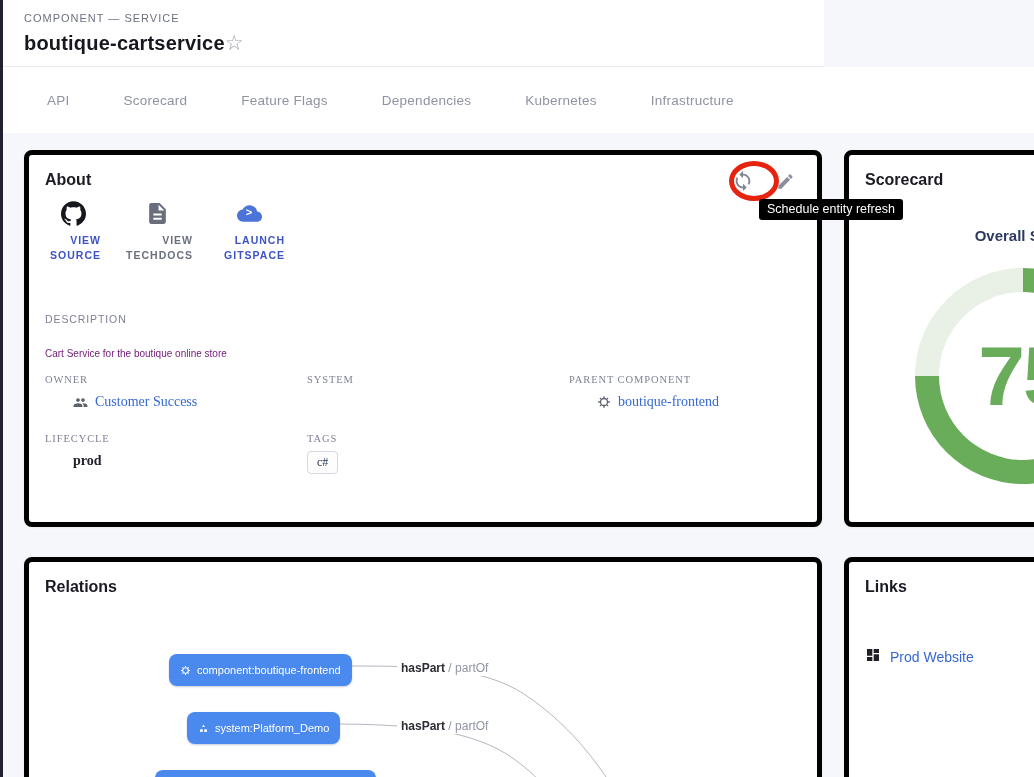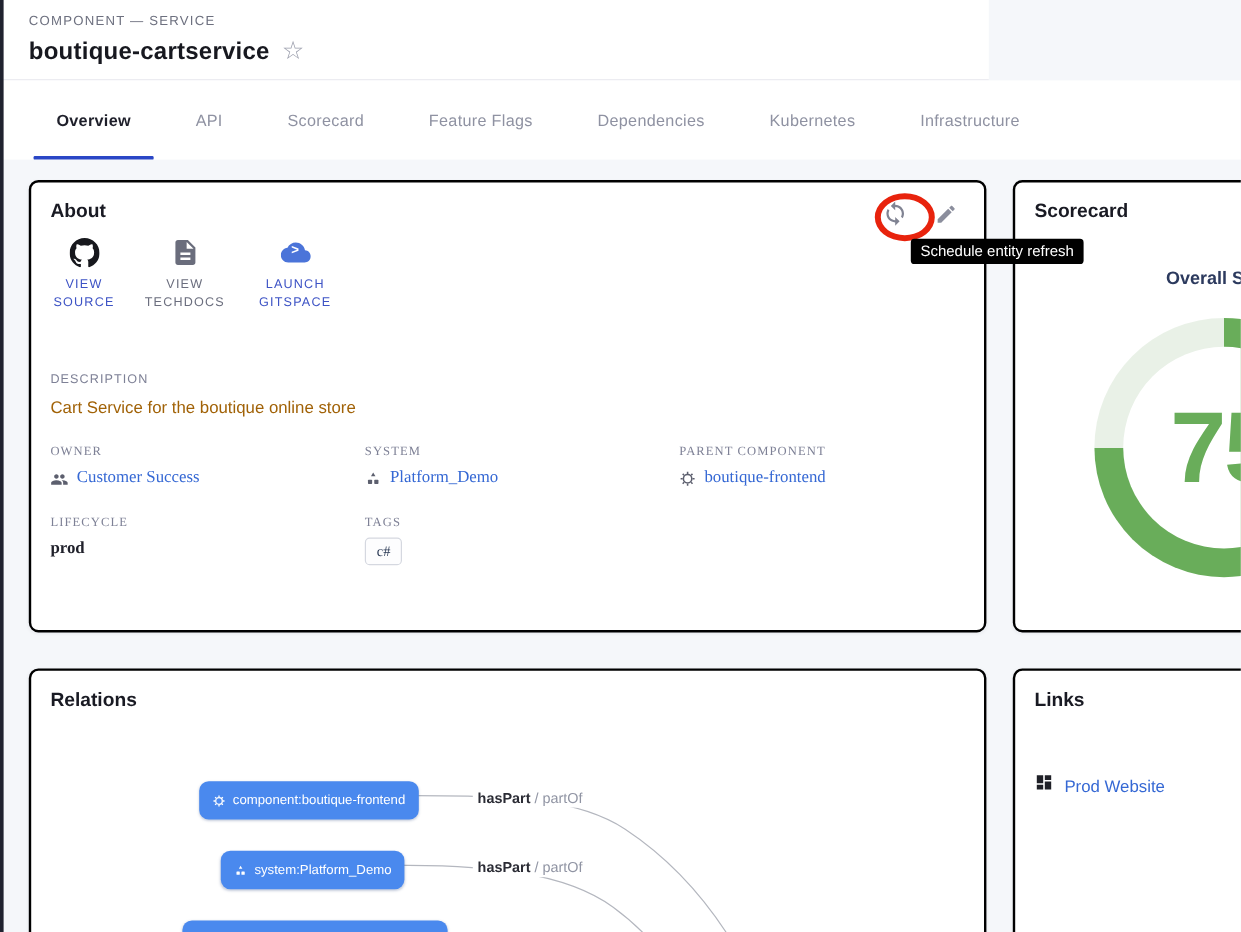--- a/index.html
+++ b/index.html
@@ -16,70 +16,70 @@
   }
   
   .topbar {
     position: absolute; left: 0; top: 0; width: 824px; height: 67px;
     background: #ffffff; border-bottom: 1px solid #e8e8ee; z-index: 5;
   }
   .breadcrumb {
     position: absolute; left: 24px; top: 12px;
     font-size: 11px; letter-spacing: 1px; color: #6d707f; font-weight: 500;
   }
-  .title-row { position: absolute; left: 24px; top: 32px; display: flex; align-items: center; gap: 10px; }
+  .title-row { position: absolute; left: 24px; top: 32px; display: flex; align-items: center; }
   .page-title { font-size: 20px; font-weight: 700; color: #17181f; letter-spacing: .2px; }
   .star-icon { font-size: 21px; color: #9b9eac; line-height: 1; cursor: pointer; margin-top: -2px; }
   
   .tabbar {
     position: absolute; left: 0; top: 67px; width: 1034px; height: 66px;
     background: #ffffff; display: flex; align-items: center; padding-left: 20px;
     z-index: 5;
   }
   .tab {
     position: relative; height: 66px; display: flex; align-items: center;
     padding: 0 27px; font-size: 13.5px; font-weight: 500; color: #8f92a2;
     letter-spacing: .25px; cursor: pointer; white-space: nowrap;
   }
   .tab.active { color: #1e1f2a; font-weight: 700; }
   .tab.active::after {
     content: ""; position: absolute; left: 8px; right: 8px; bottom: 0;
     height: 3px; background: #2a46c6; border-radius: 1px;
   }
   
   .card {
-    position: absolute; background: #ffffff; border: 2px solid #000000;
+    position: absolute; background: #ffffff; border: 5px solid #000000;
     border-radius: 8px; box-shadow: 0 1px 3px rgba(20,20,40,.05);
   }
   .card-heading { position: absolute; left: 16px; top: 16px; font-size: 16px; font-weight: 700; color: #191a23; }
   #about-card     { left: 24px;  top: 150px; width: 798px; height: 377px; }
   #scorecard-card { left: 844px; top: 150px; width: 420px; height: 377px; }
   #relations-card { left: 24px;  top: 557px; width: 798px; height: 400px; }
   #links-card     { left: 844px; top: 557px; width: 420px; height: 400px; }
   
   .corner-actions { position: absolute; top: 14px; right: 20px; display: flex; gap: 18px; align-items: center; }
   .icon-btn { width: 24px; height: 24px; cursor: pointer; display: flex; align-items: center; justify-content: center; }
   .icon-btn svg { width: 22px; height: 22px; fill: #808392; }
   .icon-btn.edit svg { width: 19px; height: 19px; fill: #8b8e9d; }
   .quick-actions { position: absolute; left: 16px; top: 44px; display: flex; gap: 20px; }
   .qa-item { display: flex; flex-direction: column; align-items: center; width: 72px; cursor: pointer; }
   .qa-item:first-child { width: 56px; }
   .qa-icon { height: 28px; display: flex; align-items: center; justify-content: center; position: relative; }
   .qa-icon svg { width: 25px; height: 25px; }
-  .qa-label { margin-top: 6px; font-size: 10.5px; font-weight: 400; letter-spacing: 1px; text-align: center; line-height: 1.45; color: #3d53c5; }
+  .qa-label { margin-top: 6px; font-size: 10.5px; font-weight: 700; letter-spacing: 1px; text-align: right; line-height: 1.45; color: #3d53c5; }
   .qa-item.muted .qa-label { color: #6b6e7e; }
   .gitspace-caret { position: absolute; left: 50%; top: 46%; transform: translate(-50%,-50%); color:#fff; font-size: 11px; font-weight: 700; }
   .field-label { font-size: 10.5px; letter-spacing: .9px; color: #7e8196; font-weight: 500; }
   .description-block { position: absolute; left: 16px; top: 158px; }
-  .description-value { margin-top: 9px; font-size: 14px; color: #a16207; }
+  .description-value { margin-top: 23px; font-size: 10px; color: #701a75; }
   .fields-grid {
     position: absolute; left: 16px; top: 219px; width: 766px;
     display: grid; grid-template-columns: 262px 262px 1fr; row-gap: 23px; font-family: Liberation Serif, serif;
   }
-  .field-value { margin-top: 9px; font-size: 14px; display: flex; align-items: center; gap: 7px; }
+  .field-value { margin-top: 9px; font-size: 14px; display: flex; align-items: center; gap: 7px; margin-left: 28px; }
   .field-value.plain { font-weight: 700; color: #20212b; }
   .entity-link { color: #3568d4; cursor: pointer; text-decoration: none; }
   .field-icon svg { display: block; }
   .tag-chip {
     display: inline-block; margin-top: 7px; font-size: 12px; color: #2b3a55;
     border: 1px solid #d5d8e0; border-radius: 4px; padding: 3px 9px; background: #fdfdfe;
   }
   
   .red-annotation {
     position: absolute; left: 729px; top: 161px; width: 50px; height: 40px;
@@ -124,23 +124,20 @@
 
 <div class="topbar">
   <div class="breadcrumb">COMPONENT — SERVICE</div>
   <div class="title-row">
     <h1 class="page-title">boutique-cartservice</h1>
     <span class="star-icon">☆</span>
   </div>
 </div>
 
 <div class="tabbar">
-  <div class="tab active">
-      <span>Overview</span>
-    </div>
   <div class="tab">
       <span>API</span>
     </div>
   <div class="tab">
       <span>Scorecard</span>
     </div>
   <div class="tab">
       <span>Feature Flags</span>
     </div>
   <div class="tab">
@@ -210,30 +207,20 @@
         <span class="field-icon">
           <svg width="15" height="15" viewBox="0 0 24 24" fill="#5c5f6e">
               <path d="M16 11c1.66 0 2.99-1.34 2.99-3S17.66 5 16 5c-1.66 0-3 1.34-3 3s1.34 3 3 3zm-8 0c1.66 0 2.99-1.34 2.99-3S9.66 5 8 5C6.34 5 5 6.34 5 8s1.34 3 3 3zm0 2c-2.33 0-7 1.17-7 3.5V19h14v-2.5c0-2.33-4.67-3.5-7-3.5zm8 0c-.29 0-.62.02-.97.05 1.16.84 1.97 1.97 1.97 3.45V19h6v-2.5c0-2.33-4.67-3.5-7-3.5z"></path>
             </svg>
         </span>
         <a class="entity-link">Customer Success</a>
       </div>
     </div>
     <div>
       <div class="field-label">SYSTEM</div>
-      <div class="field-value">
-        <span class="field-icon">
-          <svg width="14" height="14" viewBox="0 0 24 24" fill="#5c5f6e">
-              <path d="M12 3l3.2 5.5H8.8L12 3z"></path>
-              <rect x="4.5" y="13.5" width="6" height="6" rx="1"></rect>
-              <rect x="13.5" y="13.5" width="6" height="6" rx="1"></rect>
-            </svg>
-        </span>
-        <a class="entity-link">Platform_Demo</a>
-      </div>
     </div>
     <div>
       <div class="field-label">PARENT COMPONENT</div>
       <div class="field-value">
         <span class="field-icon">
           <svg width="14" height="14" viewBox="0 0 24 24" stroke="#5c5f6e" fill="none" stroke-width="2.2">
               <circle cx="12" cy="12" r="6"></circle>
               <path d="M12 2v3M12 19v3M2 12h3M19 12h3M5 5l2 2M17 17l2 2M19 5l-2 2M7 17l-2 2"></path>
             </svg>
         </span>

